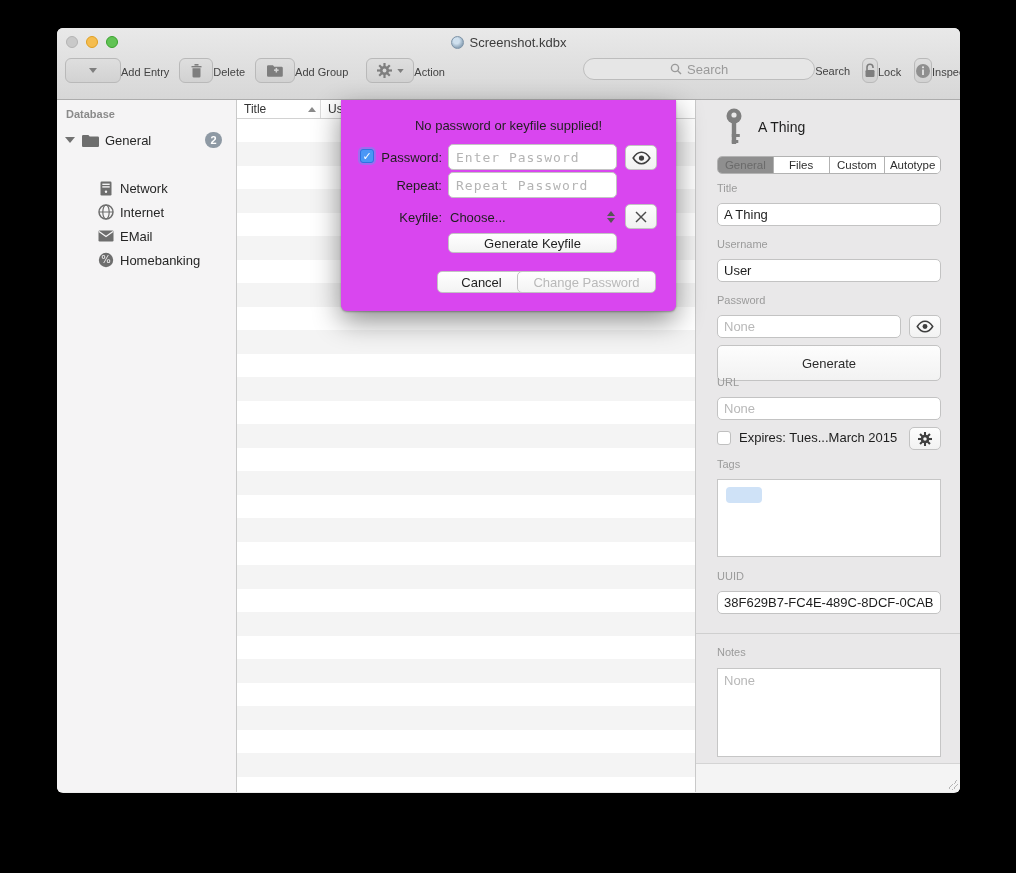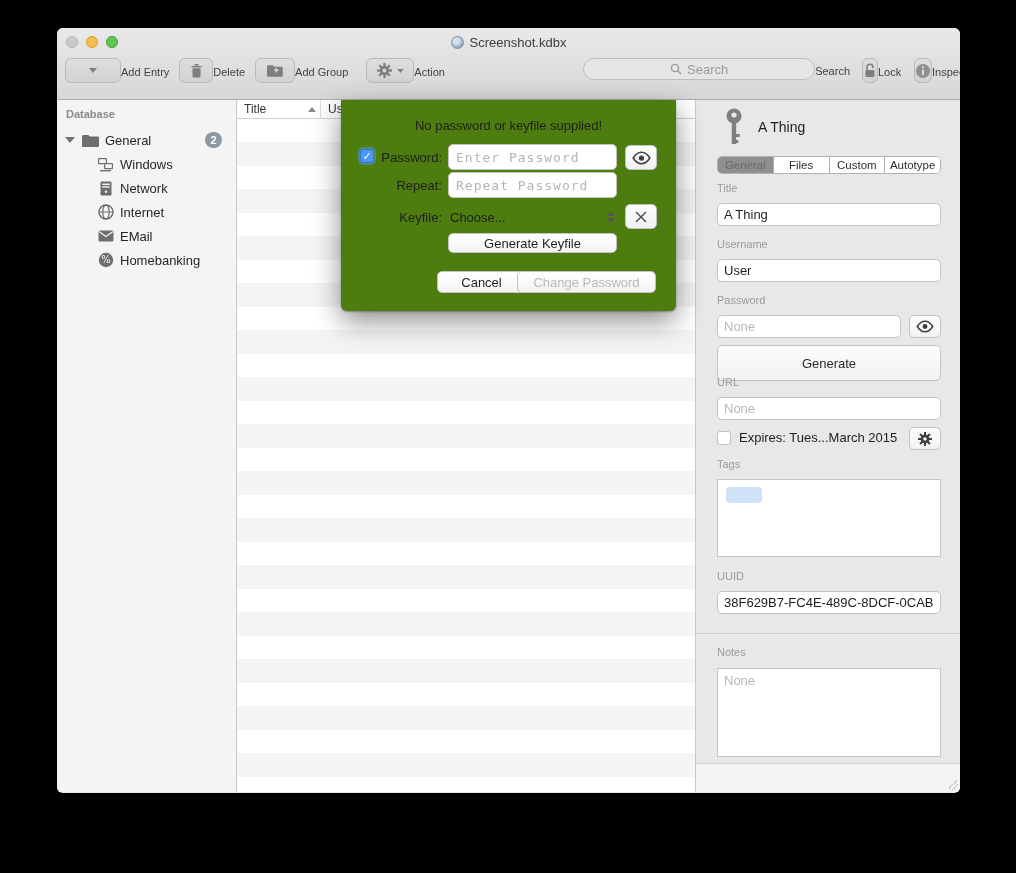--- a/index.html
+++ b/index.html
@@ -44,21 +44,21 @@
   .badge { margin-left:auto; margin-right:14px; min-width:17px; height:16px; border-radius:9px; color:#fff; font-size:11px; font-weight:bold; display:flex; align-items:center; justify-content:center; padding:0 5px; }
 
   
   .thead { position:absolute; left:0; top:0; width:100%; height:19px; background:#fff; border-bottom:1px solid #d2d2d2; display:flex; font-size:12px; color:#333; }
   .th { display:flex; align-items:center; padding-left:7px; }
   .th.first { width:84px; border-right:1px solid #dcdcdc; }
   .sortcaret { margin-left:auto; margin-right:4px; color:#8a8a8a; font-size:9px; }
   .rows { position:absolute; left:0; top:19px; width:100%; bottom:0; background:repeating-linear-gradient(180deg,#ffffff 0 23.5px,#f4f4f4 23.5px 47px); }
 
   
-  .sheet { position:absolute; left:284px; top:72px; width:335px; height:211px; background:#4d7c0f; border-radius:0 0 6px 6px; box-shadow:0 10px 28px rgba(0,0,0,.45), 0 1px 2px rgba(0,0,0,.3); z-index:30; }
+  .sheet { position:absolute; left:284px; top:72px; width:335px; height:211px; background:#d946ef; border-radius:0 0 6px 6px; box-shadow:0 10px 28px rgba(0,0,0,.45), 0 1px 2px rgba(0,0,0,.3); z-index:30; }
   .sheet .msg { position:absolute; top:18px; left:0; width:100%; text-align:center; font-size:13px; color:#1f1f1f; }
   .fieldlabel { position:absolute; font-size:13px; color:#1f1f1f; text-align:right; }
   .tfield { position:absolute; border:1px solid #c3c3c3; border-radius:5px; background:#fff; font-size:13px; padding:0 7px; color:#222; outline:none; }
   .tfield::placeholder { color:#b4b4b4; }
   .mono::placeholder { font-family:"DejaVu Sans Mono",monospace; letter-spacing:1px; color:#b4b4b4; }
   .mono { font-family:"DejaVu Sans Mono",monospace; }
   .sqbtn { position:absolute; width:32px; height:25px; background:linear-gradient(#fdfdfd,#f1f1f1); border:1px solid #c3c3c3; border-radius:5px; display:flex; align-items:center; justify-content:center; color:#4c4c4c; }
   .checkbox { position:absolute; width:14px; height:14px; border-radius:3px; }
   .checkbox.checked { border:1px solid #2f74e0; color:#fff; font-size:11px; display:flex; align-items:center; justify-content:center; box-shadow:0 0 0 2px rgba(90,156,245,.45); }
   .popup { position:absolute; display:flex; align-items:center; font-size:13px; color:#1f1f1f; }
@@ -229,34 +229,20 @@
         <span class="disclosure"></span>
         <span class="ico">
           <svg width="17" height="13" viewBox="0 0 17 13">
               <path d="M0 2.2A1.2 1.2 0 0 1 1.2 1H6.4l1.3 1.6h8.1A1.2 1.2 0 0 1 17 3.8v7.7A1.3 1.3 0 0 1 15.7 13H1.3A1.3 1.3 0 0 1 0 11.5z" fill="#6e6e6e"></path>
             </svg>
         </span>
         <span>General</span>
         <span class="badge" style="background: rgb(142, 153, 164);">2</span>
       </div>
 
-      <div class="sb-row" style="top:54px; padding-left:40px;">
-        <span class="ico">
-          <svg width="17" height="15" viewBox="0 0 17 15">
-              <g fill="#6e6e6e">
-                <rect x="1" y="1" width="9" height="6.2" rx="1"></rect>
-                <rect x="2.2" y="2.2" width="6.6" height="3.8" fill="#f5f4f5"></rect>
-                <rect x="7" y="6" width="9" height="6.2" rx="1"></rect>
-                <rect x="8.2" y="7.2" width="6.6" height="3.8" fill="#f5f4f5"></rect>
-                <rect x="3" y="13" width="11" height="1.4"></rect>
-              </g>
-            </svg>
-        </span>
-        <span>Windows</span>
-      </div>
 
       <div class="sb-row" style="top:78px; padding-left:40px;">
         <span class="ico">
           <svg width="12" height="15" viewBox="0 0 12 15">
               <rect x="0.5" y="0.5" width="11" height="14" rx="1.2" fill="#6e6e6e"></rect>
               <rect x="2.3" y="2.6" width="7.4" height="1.4" fill="#f5f4f5"></rect>
               <rect x="2.3" y="5.2" width="7.4" height="1.4" fill="#f5f4f5"></rect>
               <circle cx="6" cy="10.8" r="1.2" fill="#f5f4f5"></circle>
             </svg>
         </span>

